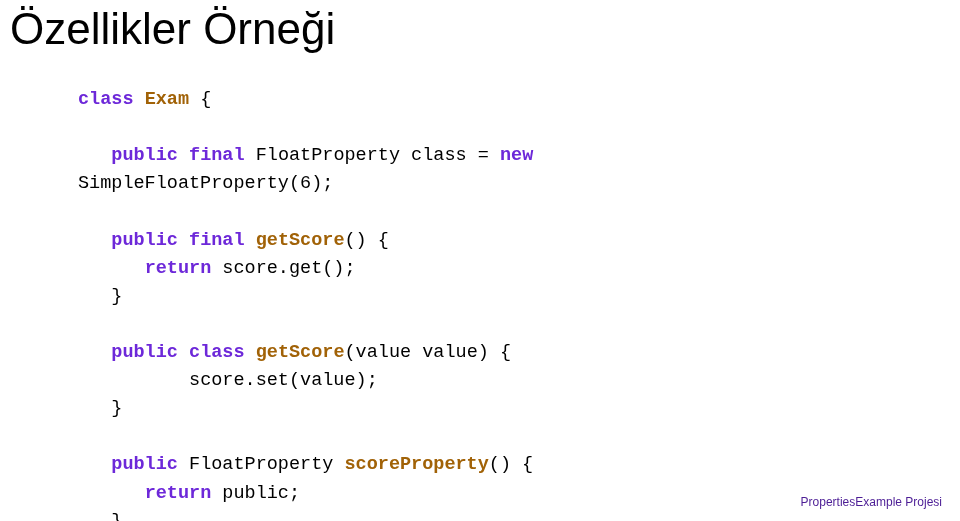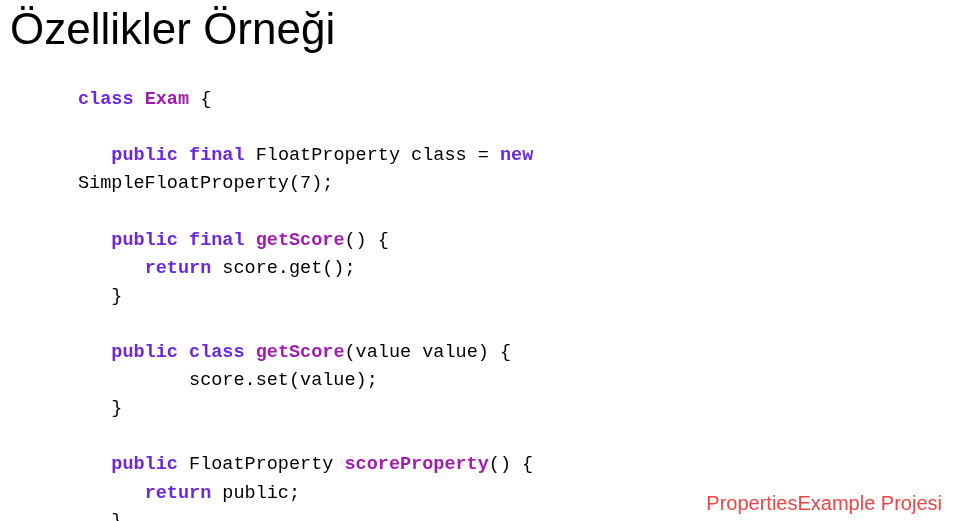--- a/index.html
+++ b/index.html
@@ -1,33 +1,33 @@
 <!DOCTYPE html>
 <html><head>
 <meta charset="utf-8">
 <style>
 html,body{margin:0;padding:0;width:960px;height:521px;background:#fff;font-family:Verdana,sans-serif;color:#000;overflow:hidden}
 .slide{position:relative;width:960px;height:521px}
 .title{position:absolute;left:10px;top:4px;font-size:44px;font-weight:400;color:#000;letter-spacing:0}
 .code{position:absolute;left:78px;top:86px;font-family:"Courier New",monospace;font-size:18.5px;line-height:1.52;white-space:pre}
 .kw{color:#6d28d9;font-weight:bold}
 .nm{color:#000}
-.id{color:#a21caf;font-weight:bold}
-.footer{position:absolute;right:18px;bottom:6px;font-size:20px;color:#ef4444}
+.id{color:#a16207;font-weight:bold}
+.footer{position:absolute;right:18px;bottom:12px;font-size:12px;color:#4c1d95}
 </style>
 </head>
 <body>
 
 <div class="slide">
   <div class="title">Özellikler Örneği</div>
 
   <div class="code"><span class="kw">class</span> <span class="id">Exam</span><span class="nm"> {</span>
 
    <span class="kw">public</span> <span class="kw">final</span> <span class="nm">FloatProperty</span> <span class="nm">class</span><span class="nm"> = </span><span class="kw">new</span>
-<span class="nm">SimpleFloatProperty(7);</span>
+<span class="nm">SimpleFloatProperty(6);</span>
 
    <span class="kw">public</span> <span class="kw">final</span> <span class="id">getScore</span><span class="nm">() {</span>
       <span class="kw">return</span><span class="nm"> score.get();</span>
    <span class="nm">}</span>
 
    <span class="kw">public</span> <span class="kw">class</span> <span class="id">getScore</span><span class="nm">(value</span><span class="nm"> value) {</span>
           <span class="nm">score.set(value);</span>
    <span class="nm">}</span>
 
    <span class="kw">public</span> <span class="nm">FloatProperty</span> <span class="id">scoreProperty</span><span class="nm">() {</span>

